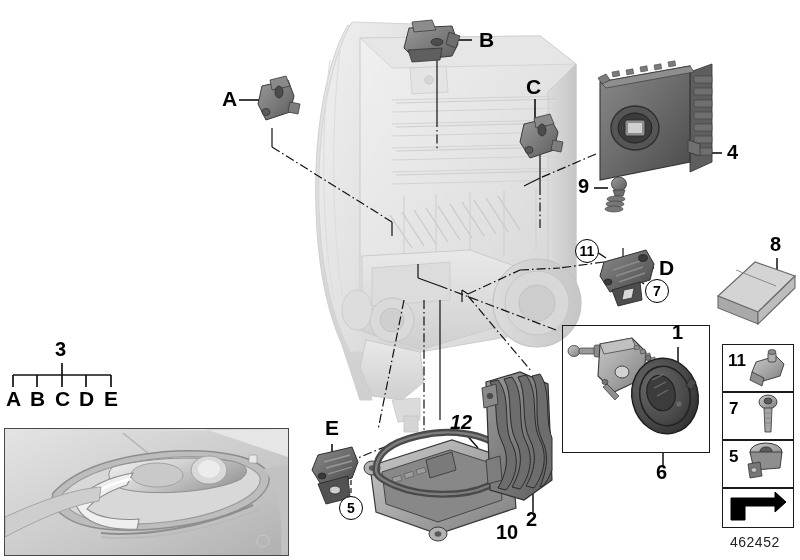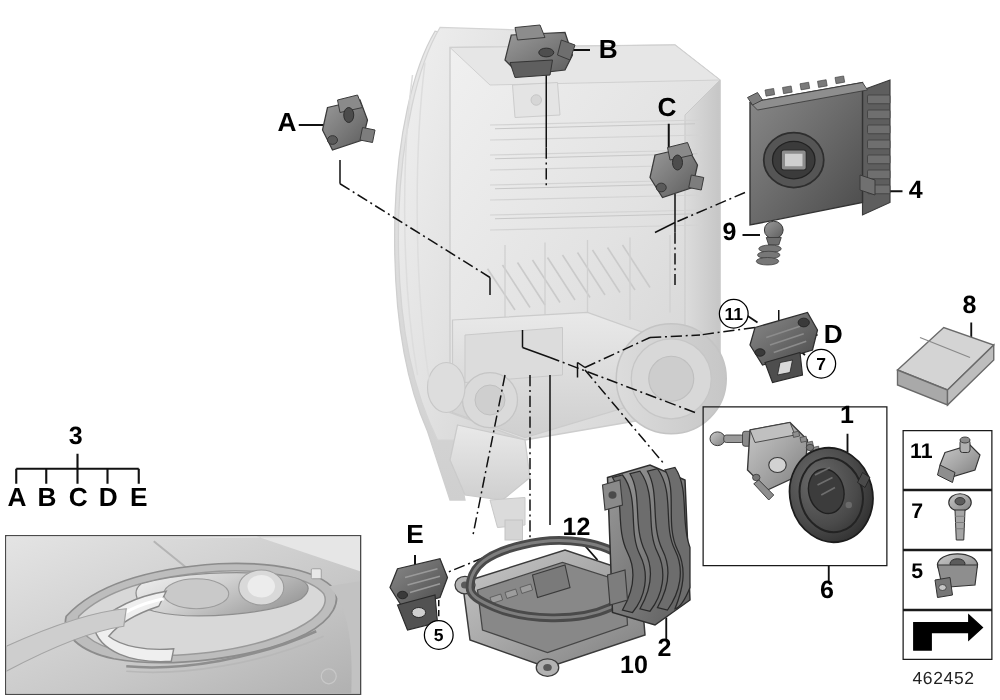--- a/index.html
+++ b/index.html
@@ -576,21 +576,21 @@
   <div class="lbl lbl-letter" style="left:659px; top:257px;">D</div>
   <div class="lbl lbl-letter" style="left:325px; top:417px;">E</div>
 
   <div class="lbl lbl-num" style="left:672px; top:322px;">1</div>
   <div class="lbl lbl-num" style="left:526px; top:509px;">2</div>
   <div class="lbl lbl-num" style="left:727px; top:142px;">4</div>
   <div class="lbl lbl-num" style="left:656px; top:462px;">6</div>
   <div class="lbl lbl-num" style="left:770px; top:234px;">8</div>
   <div class="lbl lbl-num" style="left:578px; top:176px;">9</div>
   <div class="lbl lbl-num" style="left:462px; top:522px;margin-left:34px;">10</div>
-  <div class="lbl lbl-num" style="left:450px; top:412px;">12</div>
+  <div class="lbl lbl-num" style="left:450px; top:412px;font-style:italic;">12</div>
 
   <div class="circ" style="left:575px; top:239px;">11</div>
   <div class="circ" style="left:645px; top:279px;">7</div>
   <div class="circ" style="left:339px; top:496px;">5</div>
 
   <div class="lbl lbl-num" style="left:55px; top:339px;">3</div>
   <div class="lbl lbl-letter" style="left:6px; top:388px;">A</div>
   <div class="lbl lbl-letter" style="left:30px; top:388px;">B</div>
   <div class="lbl lbl-letter" style="left:55px; top:388px;">C</div>
   <div class="lbl lbl-letter" style="left:79px; top:388px;">D</div>

